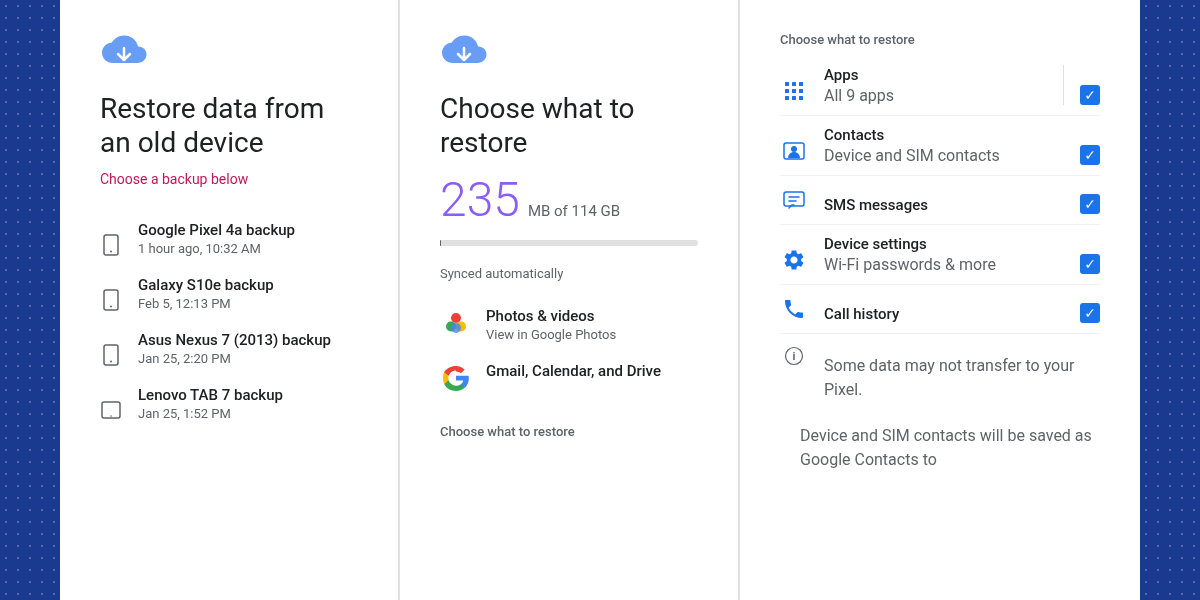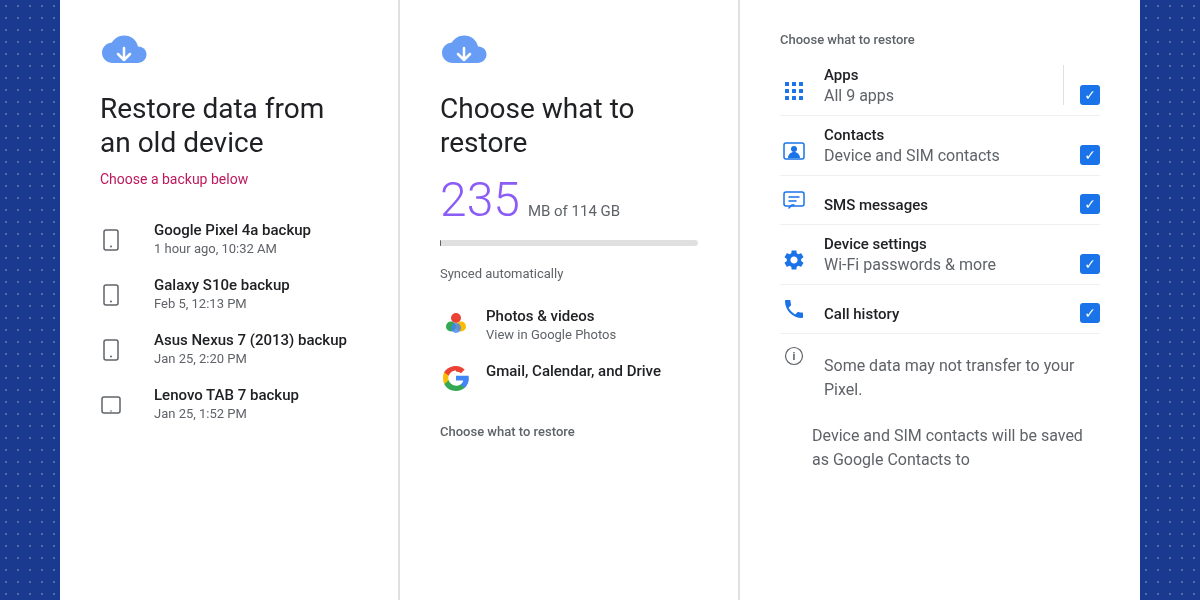--- a/index.html
+++ b/index.html
@@ -63,22 +63,22 @@
 
     .panel-subtitle {
       font-size: 14px;
       color: #be185d;
       margin-bottom: 24px;
     }
 
     
     .backup-item {
       display: flex;
-      align-items: center;
-      gap: 32px;
+      align-items: flex-end;
+      gap: 16px;
       padding: 10px 0;
       cursor: pointer;
     }
 
     .backup-item-icon {
       width: 22px;
       height: 22px;
       margin-top: 2px;
       flex-shrink: 0;
     }
@@ -454,18 +454,18 @@
   <div class="restore-item" style="border-bottom: none; align-items: flex-start; padding-top: 8px;">
     <div class="restore-item-icon" style="margin-top: 0;">
       <svg width="20" height="20" viewBox="0 0 20 20" fill="none">
         <circle cx="10" cy="10" r="8.5" stroke="#5f6368" stroke-width="1.2" fill="none"></circle>
         <text x="10" y="14" text-anchor="middle" font-size="11" fill="#5f6368" font-weight="bold">i</text>
       </svg>
     </div>
     <div class="info-text">Some data may not transfer to your Pixel.</div>
   </div>
 
-  <p class="info-text" style="margin-left: 32px;">Device and SIM contacts will be saved as Google Contacts to</p>
+  <p class="info-text" style="margin-left: 20px;">Device and SIM contacts will be saved as Google Contacts to</p>
 </div>
 
 <div class="blue-side">
   <div class="dots-pattern"></div>
 </div>
 
 </body></html>

